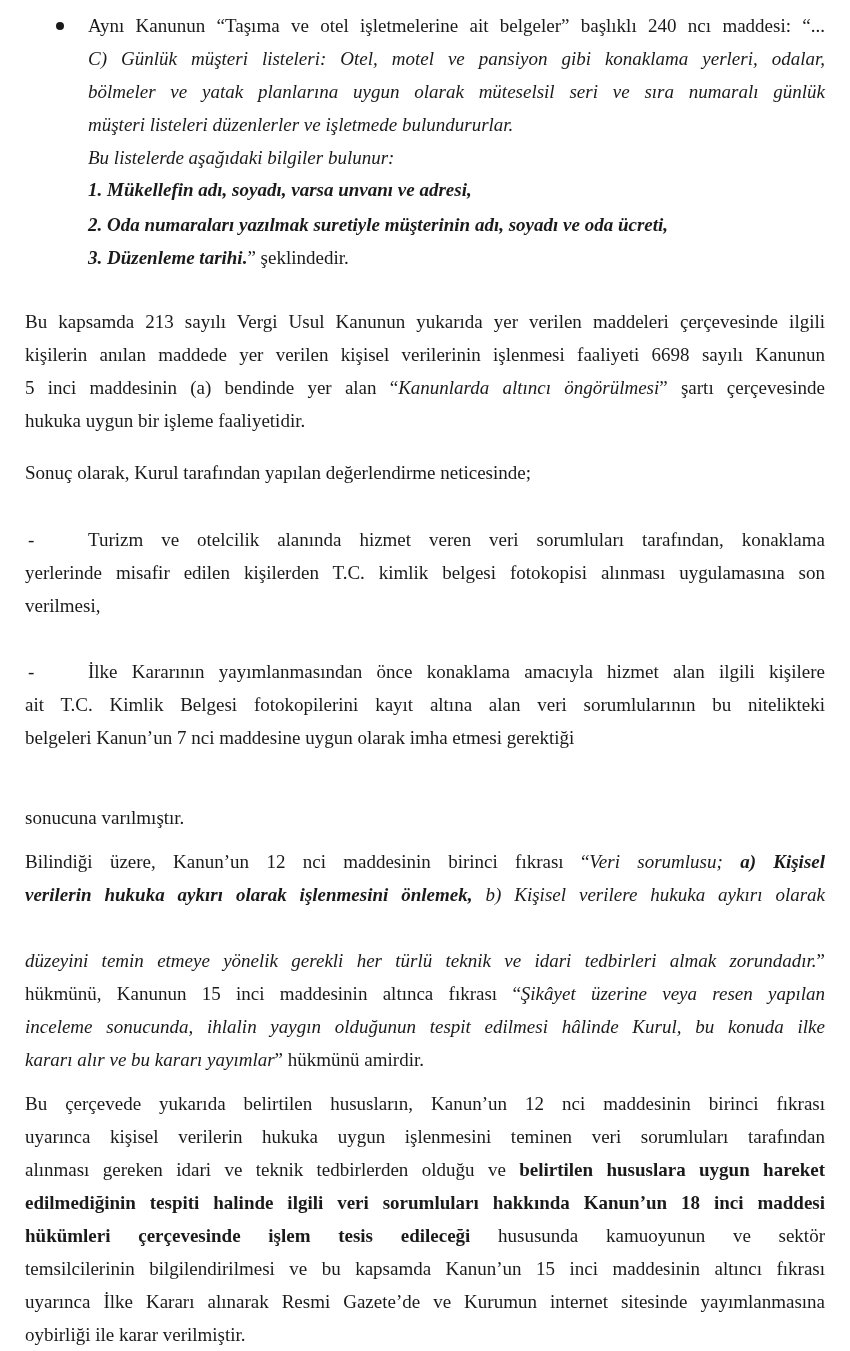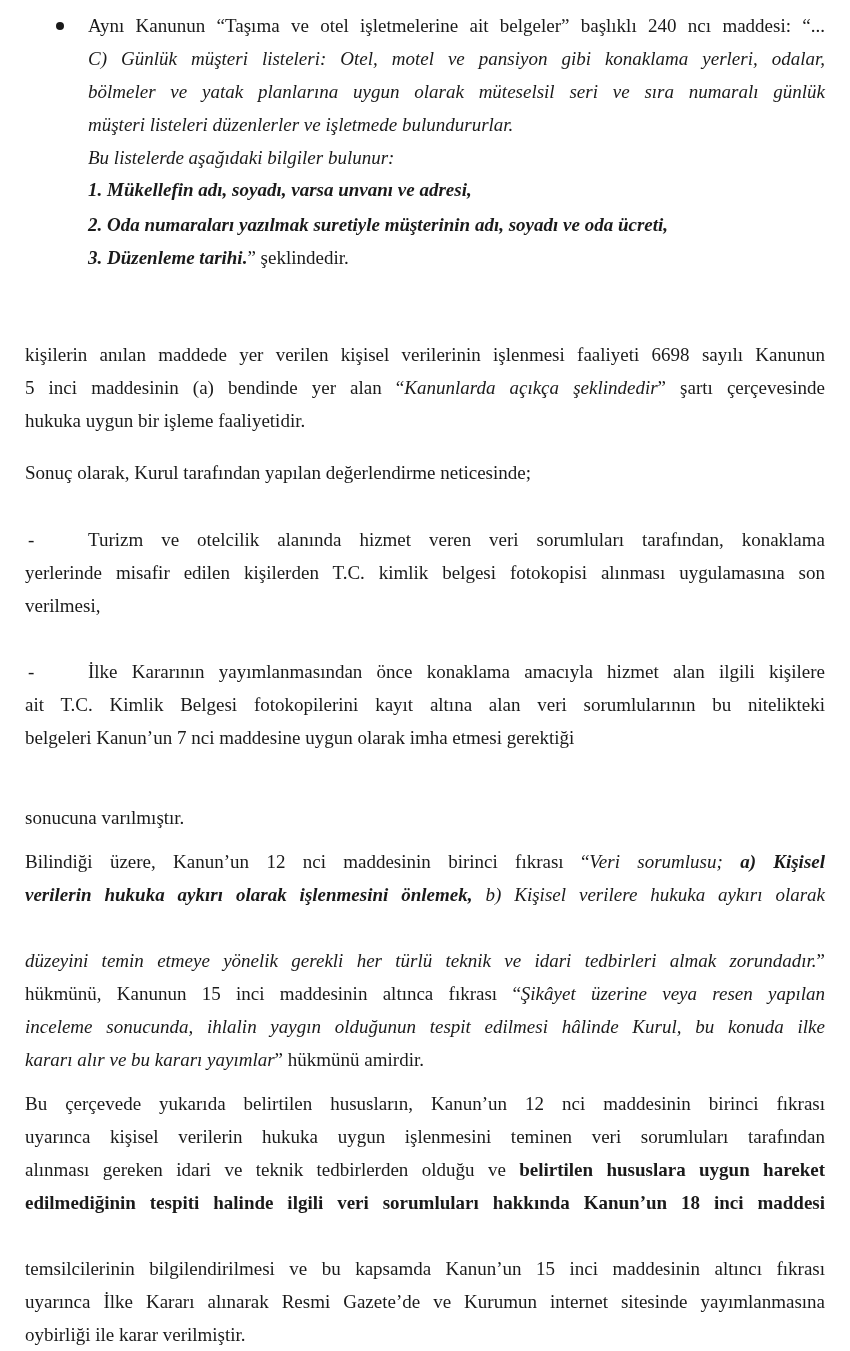--- a/index.html
+++ b/index.html
@@ -24,22 +24,23 @@
   <span class="bullet"></span>
   <div class="line j" style="left:88px; top:14px; width:737px;">Aynı Kanunun “Taşıma ve otel işletmelerine ait belgeler” başlıklı 240 ncı maddesi: “...</div>
   <div class="line i j" style="left:88px; top:47px; width:737px;">C) Günlük müşteri listeleri: Otel, motel ve pansiyon gibi konaklama yerleri, odalar,</div>
   <div class="line i j" style="left:88px; top:80px; width:737px;">bölmeler ve yatak planlarına uygun olarak müteselsil seri ve sıra numaralı günlük</div>
   <div class="line i" style="left:88px; top:113px;">müşteri listeleri düzenlerler ve işletmede bulundururlar.</div>
   <div class="line i" style="left:88px; top:146px;">Bu listelerde aşağıdaki bilgiler bulunur:</div>
   <div class="line i b" style="left:88px; top:178px;text-align:right;">1. Mükellefin adı, soyadı, varsa unvanı ve adresi,</div>
   <div class="line i b" style="left:88px; top:213px;">2. Oda numaraları yazılmak suretiyle müşterinin adı, soyadı ve oda ücreti,</div>
   <div class="line" style="left:88px; top:246px;"><span class="i b">3. Düzenleme tarihi.</span><span>” şeklindedir.</span></div>
 
+  <div class="line j" style="left:25px; top:310px; width:800px;">Bu kapsamda 213 sayılı Vergi Usul Kanunun yukarıda yer verilen maddeleri çerçevesinde ilgili</div>
   <div class="line j" style="left:25px; top:343px; width:800px;">kişilerin anılan maddede yer verilen kişisel verilerinin işlenmesi faaliyeti 6698 sayılı Kanunun</div>
-  <div class="line j" style="left:25px; top:376px; width:800px;"><span>5 inci maddesinin (a) bendinde yer alan “</span><span class="i">Kanunlarda açıkça şeklindedir</span><span>” şartı çerçevesinde</span></div>
+  <div class="line j" style="left:25px; top:376px; width:800px;"><span>5 inci maddesinin (a) bendinde yer alan “</span><span class="i">Kanunlarda altıncı öngörülmesi</span><span>” şartı çerçevesinde</span></div>
   <div class="line" style="left:25px; top:409px;">hukuka uygun bir işleme faaliyetidir.</div>
 
   <div class="line" style="left:25px; top:461px;">Sonuç olarak, Kurul tarafından yapılan değerlendirme neticesinde;</div>
 
   <div class="line dash" style="left:28px; top:528px;">-</div>
   <div class="line j" style="left:88px; top:528px; width:737px;">Turizm ve otelcilik alanında hizmet veren veri sorumluları tarafından, konaklama</div>
   <div class="line j" style="left:25px; top:561px; width:800px;">yerlerinde misafir edilen kişilerden T.C. kimlik belgesi fotokopisi alınması uygulamasına son</div>
   <div class="line" style="left:25px; top:594px;">verilmesi,</div>
 
   <div class="line dash" style="left:28px; top:660px;">-</div>
@@ -53,17 +54,18 @@
   <div class="line j" style="left:25px; top:883px; width:800px;"><span class="i b">verilerin hukuka aykırı olarak işlenmesini önlemek,</span><span class="i"> b) Kişisel verilere hukuka aykırı olarak</span></div>
   <div class="line j" style="left:25px; top:949px; width:800px;"><span class="i">düzeyini temin etmeye yönelik gerekli her türlü teknik ve idari tedbirleri almak zorundadır.</span><span>”</span></div>
   <div class="line j" style="left:25px; top:982px; width:800px;"><span>hükmünü, Kanunun 15 inci maddesinin altınca fıkrası “</span><span class="i">Şikâyet üzerine veya resen yapılan</span></div>
   <div class="line i j" style="left:25px; top:1015px; width:800px;">inceleme sonucunda, ihlalin yaygın olduğunun tespit edilmesi hâlinde Kurul, bu konuda ilke</div>
   <div class="line" style="left:25px; top:1048px;"><span class="i">kararı alır ve bu kararı yayımlar</span><span>” hükmünü amirdir.</span></div>
 
   <div class="line j" style="left:25px; top:1092px; width:800px;">Bu çerçevede yukarıda belirtilen hususların, Kanun’un 12 nci maddesinin birinci fıkrası</div>
   <div class="line j" style="left:25px; top:1125px; width:800px;">uyarınca kişisel verilerin hukuka uygun işlenmesini teminen veri sorumluları tarafından</div>
   <div class="line j" style="left:25px; top:1158px; width:800px;"><span>alınması gereken idari ve teknik tedbirlerden olduğu ve </span><span class="b">belirtilen hususlara uygun hareket</span></div>
   <div class="line b j" style="left:25px; top:1191px; width:800px;">edilmediğinin tespiti halinde ilgili veri sorumluları hakkında Kanun’un 18 inci maddesi</div>
+  <div class="line j" style="left:25px; top:1224px; width:800px;"><span class="b">hükümleri çerçevesinde işlem tesis edileceği</span><span> hususunda kamuoyunun ve sektör</span></div>
   <div class="line j" style="left:25px; top:1257px; width:800px;">temsilcilerinin bilgilendirilmesi  ve bu kapsamda Kanun’un 15 inci maddesinin altıncı fıkrası</div>
   <div class="line j" style="left:25px; top:1290px; width:800px;">uyarınca İlke Kararı alınarak Resmi Gazete’de ve Kurumun internet sitesinde yayımlanmasına</div>
   <div class="line" style="left:25px; top:1323px;">oybirliği ile karar verilmiştir.</div>
 
 </div>
 
 </body></html>

